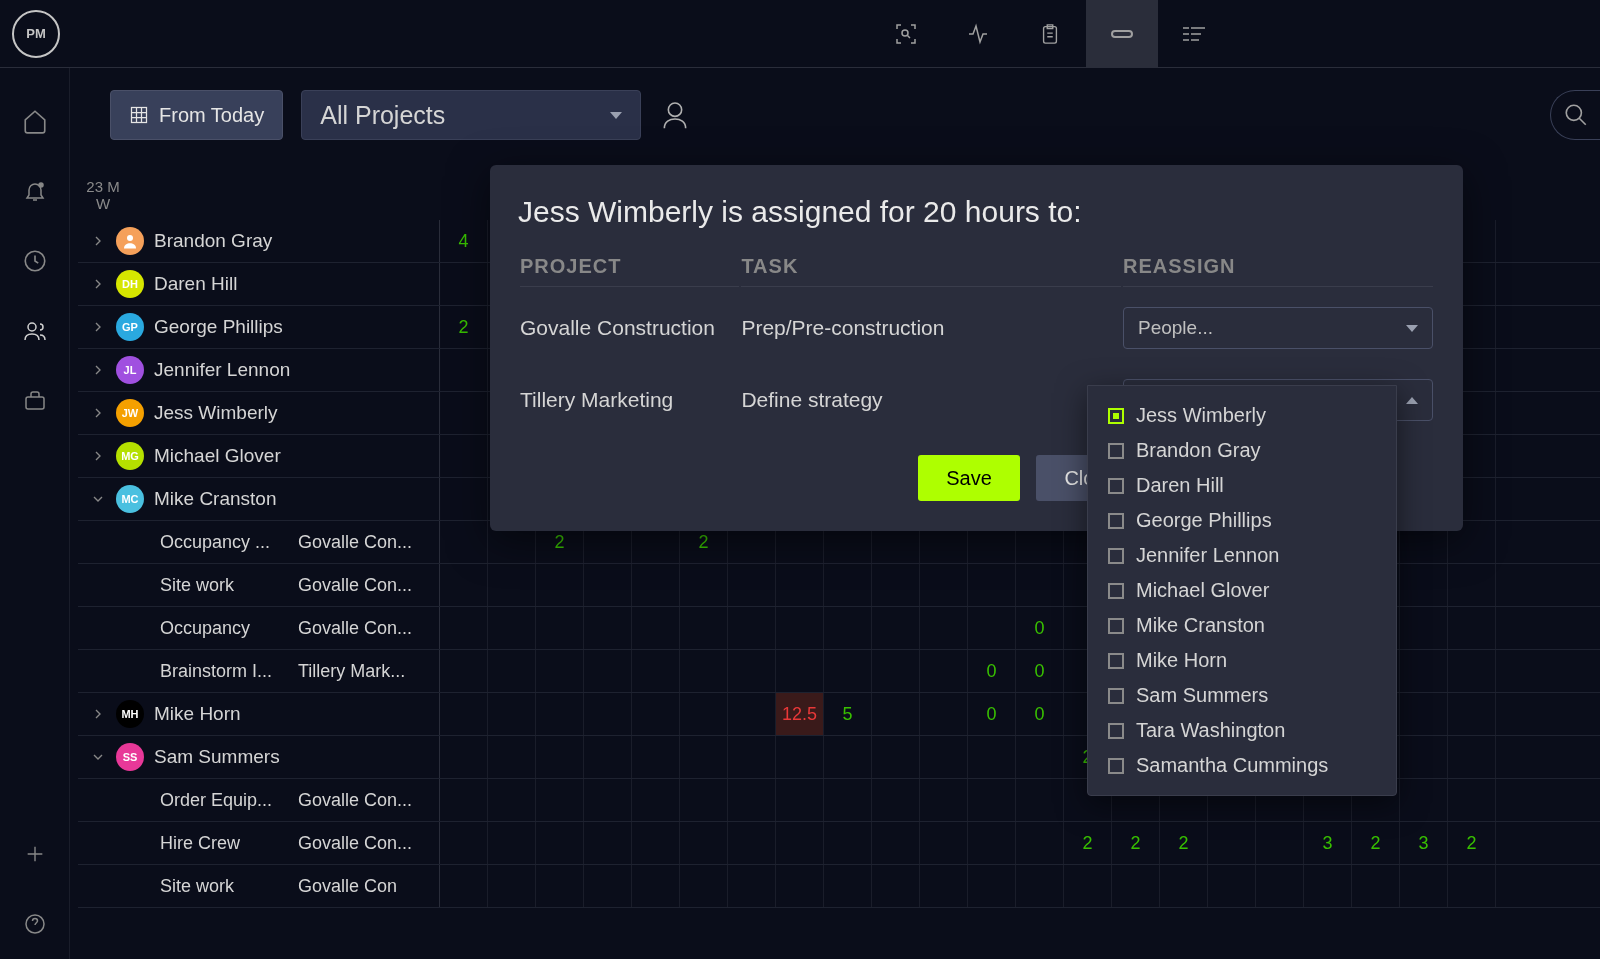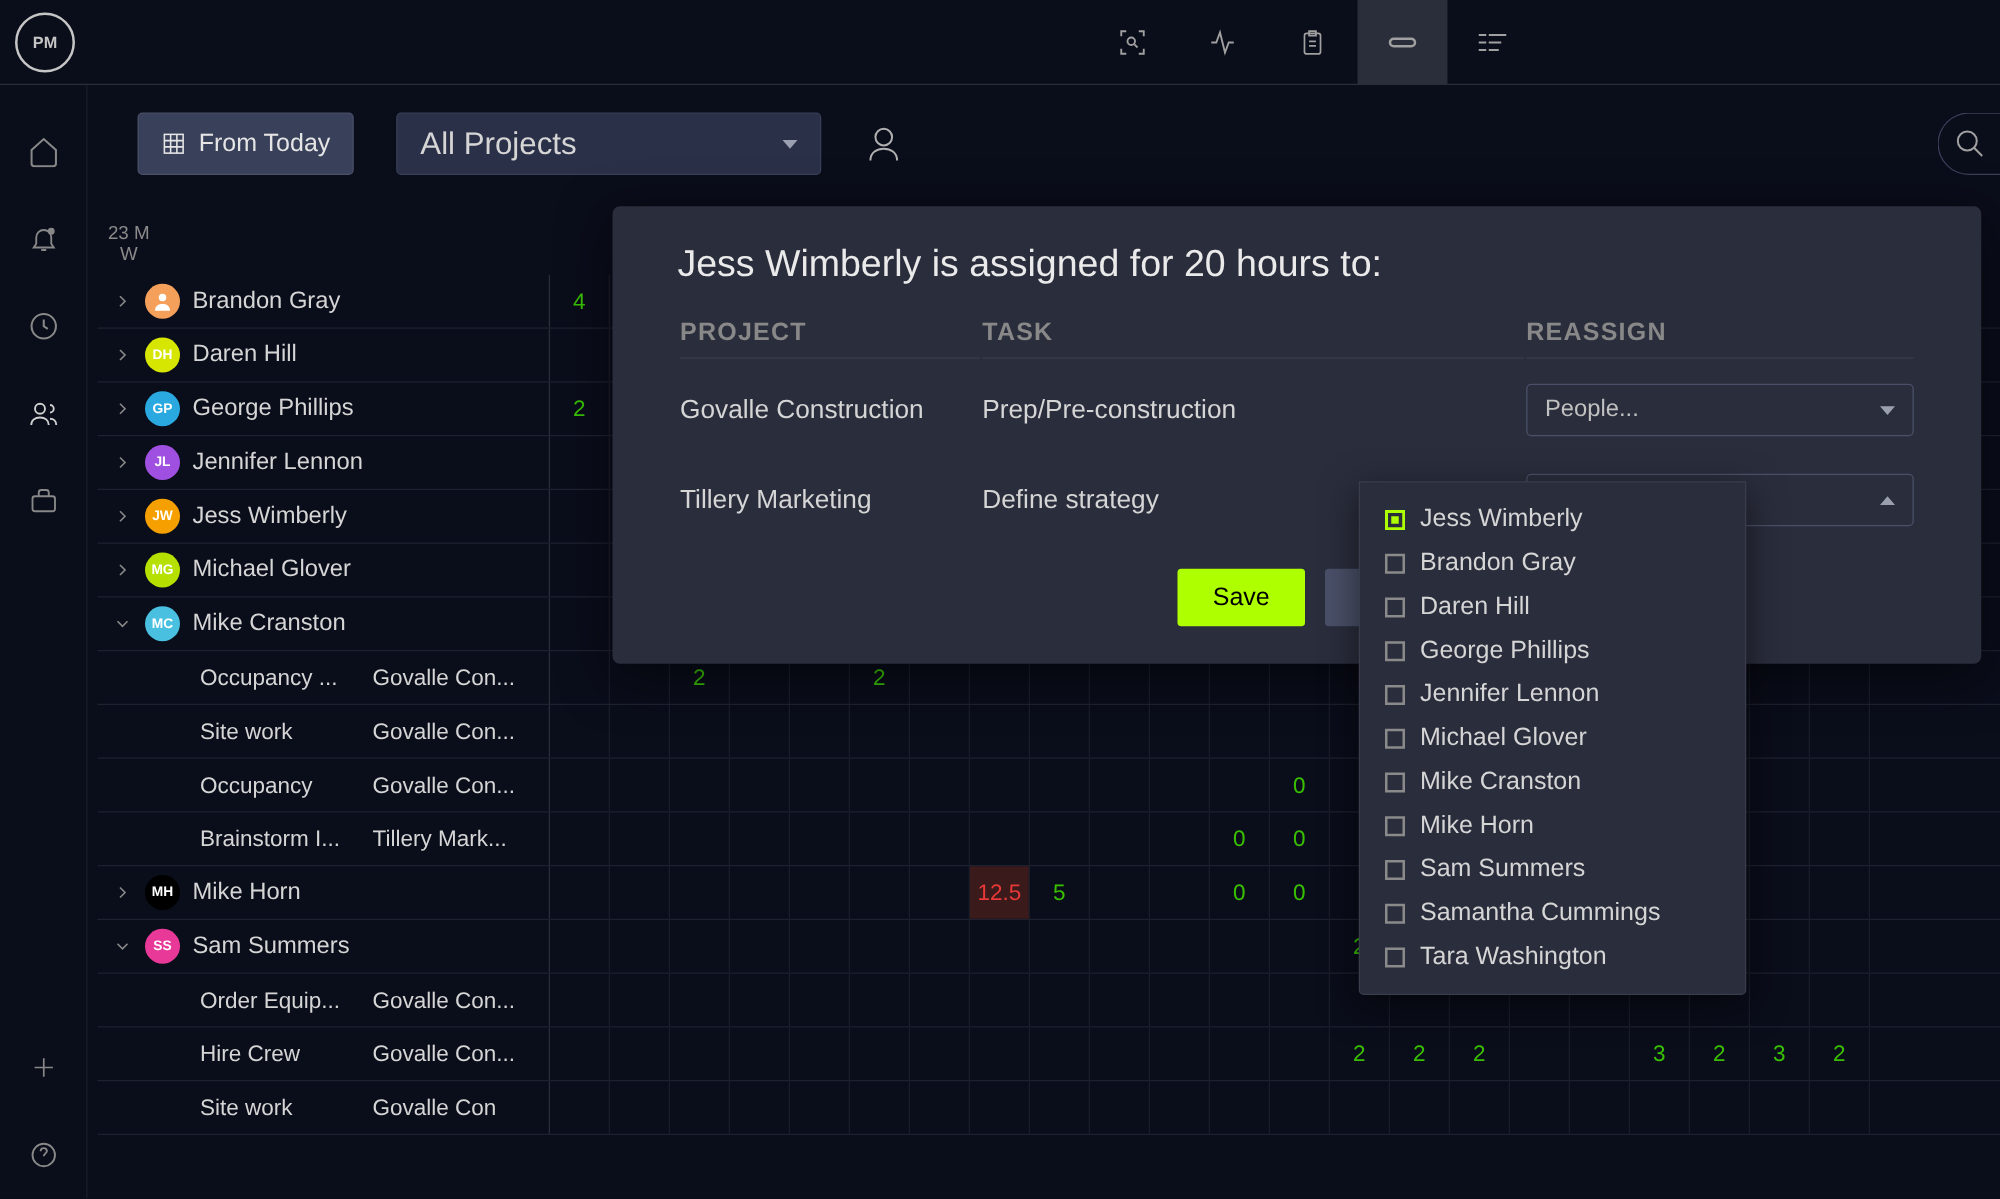--- a/index.html
+++ b/index.html
@@ -45,21 +45,21 @@
     width: 70px; height: 70px;
     display: flex; align-items: center; justify-content: center;
     color: #888; cursor: pointer;
   }
   .side-icon.active { color: #d0d0d0; }
   .side-spacer { flex: 1; }
 
   
   .toolbar {
     position: absolute; top: 90px; left: 110px;
-    display: flex; align-items: center; gap: 34px;
+    display: flex; align-items: center; gap: 18px;
   }
   .btn-chip {
     background: #38405a; border: 1px solid #4a5068;
     border-radius: 4px; height: 50px;
     display: flex; align-items: center; gap: 10px;
     padding: 0 18px; color: #e5e5e5; font-size: 20px;
     cursor: pointer;
   }
   .btn-select {
     background: #2a3048; border: 1px solid #3a4058;
@@ -127,21 +127,21 @@
     font-size: 18px; text-align: center;
     color: #38c000; font-weight: 500;
     border-right: 1px solid #1a1d2a;
   }
   .num-cell.red { color: #e83838; background: #3a1a1a; }
   .num-cell.empty { color: transparent; }
 
   
   .modal {
     position: absolute; top: 165px; left: 490px;
-    width: 1095px; padding: 30px 52px;
+    width: 973px; padding: 30px 28px;
     background: #2a2d3c; border-radius: 6px;
     box-shadow: 0 10px 40px rgba(0,0,0,0.5);
   }
   .modal-title {
     font-size: 30px; color: #eaeaea; font-weight: 400;
     margin-bottom: 24px;
   }
   .modal-table { width: 100%; }
   .modal-th {
     color: #888; font-size: 20px; letter-spacing: 1px;
@@ -918,19 +918,19 @@
     <div class="dd-item">
        <span class="dd-check "></span>
        <span>Mike Horn</span>
      </div>
     <div class="dd-item">
        <span class="dd-check "></span>
        <span>Sam Summers</span>
      </div>
     <div class="dd-item">
        <span class="dd-check "></span>
+       <span>Tara Washington</span>
+     </div>
+    <div class="dd-item">
+       <span class="dd-check "></span>
        <span>Samantha Cummings</span>
      </div>
-    <div class="dd-item">
-       <span class="dd-check "></span>
-       <span>Tara Washington</span>
-     </div>
   </div>
 
 </body></html>

